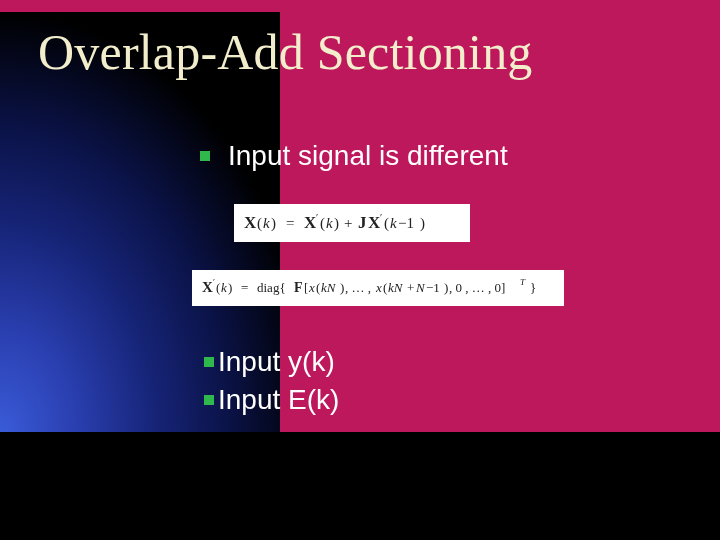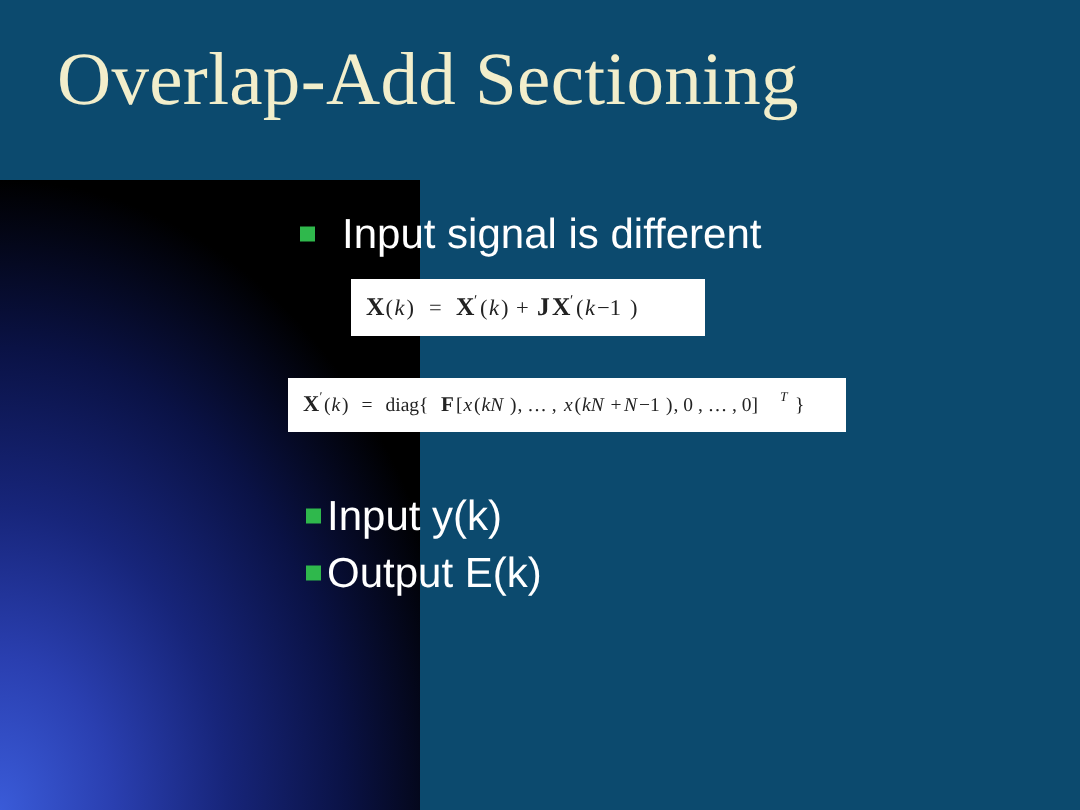--- a/index.html
+++ b/index.html
@@ -7,22 +7,22 @@
     padding: 0;
     width: 720px;
     height: 540px;
     overflow: hidden;
     font-family: Arial, Helvetica, sans-serif;
     background: #000;
   }
   .slide {
     position: relative;
     width: 720px;
-    height: 540px;
-    background: #0c4a6e;
+    height: 432px;
+    background: #be185d;
     color: #fff;
   }
   .corner-gradient {
     position: absolute;
     left: 0;
     bottom: 0;
     width: 280px;
     height: 420px;
     background: radial-gradient(ellipse 420px 560px at 0% 100%,
       #3a5bd8 0%,
@@ -46,21 +46,21 @@
   .body {
     position: absolute;
     top: 140px;
     left: 200px;
     right: 30px;
   }
   .line1 {
     display: flex;
     align-items: center;
     font-size: 28px;
-    margin-bottom: 14px;
+    margin-bottom: 32px;
   }
   .bullet {
     display: inline-block;
     width: 10px;
     height: 10px;
     background: #2fb84c;
     margin-right: 18px;
     flex: none;
   }
   .eqbox {
@@ -167,18 +167,18 @@
       </div>
     </div>
 
     <div class="lower">
       <div class="row">
         <span class="bullet"></span>
         <span>Input y(k)</span>
       </div>
       <div class="row">
         <span class="bullet"></span>
-        <span>Output E(k)</span>
+        <span>Input E(k)</span>
       </div>
     </div>
 
   </div>
 </div>
 
 </body></html>

